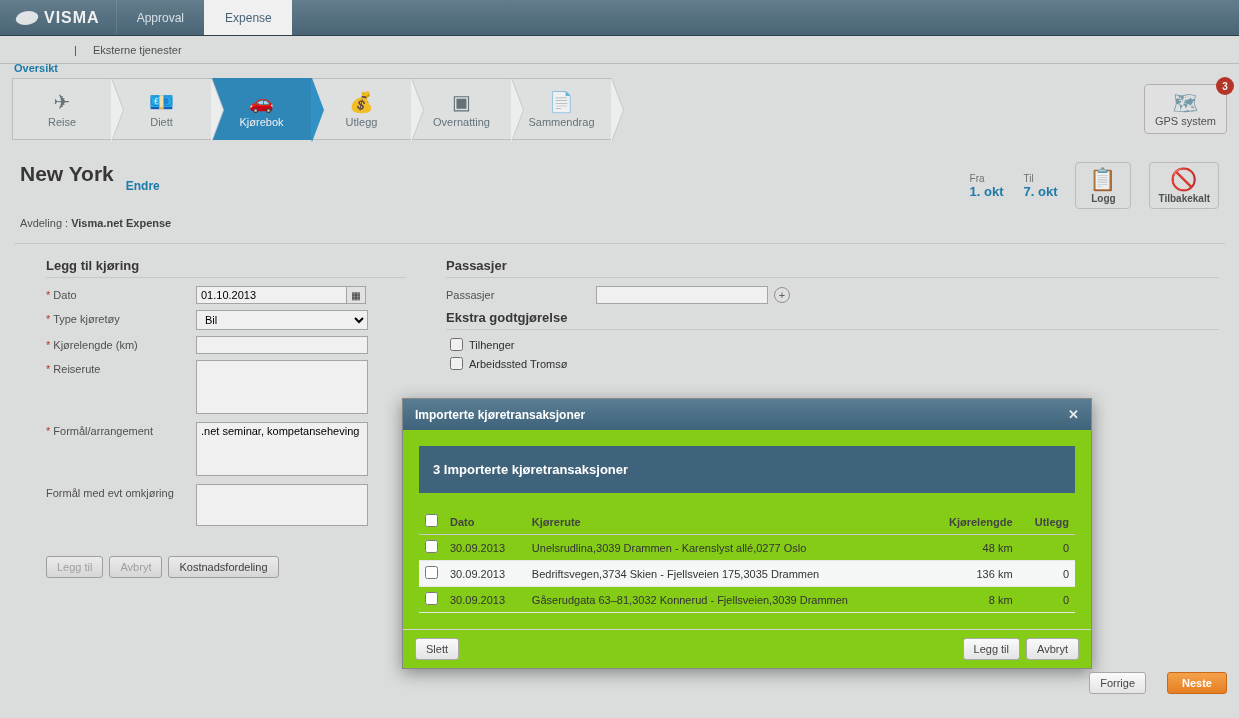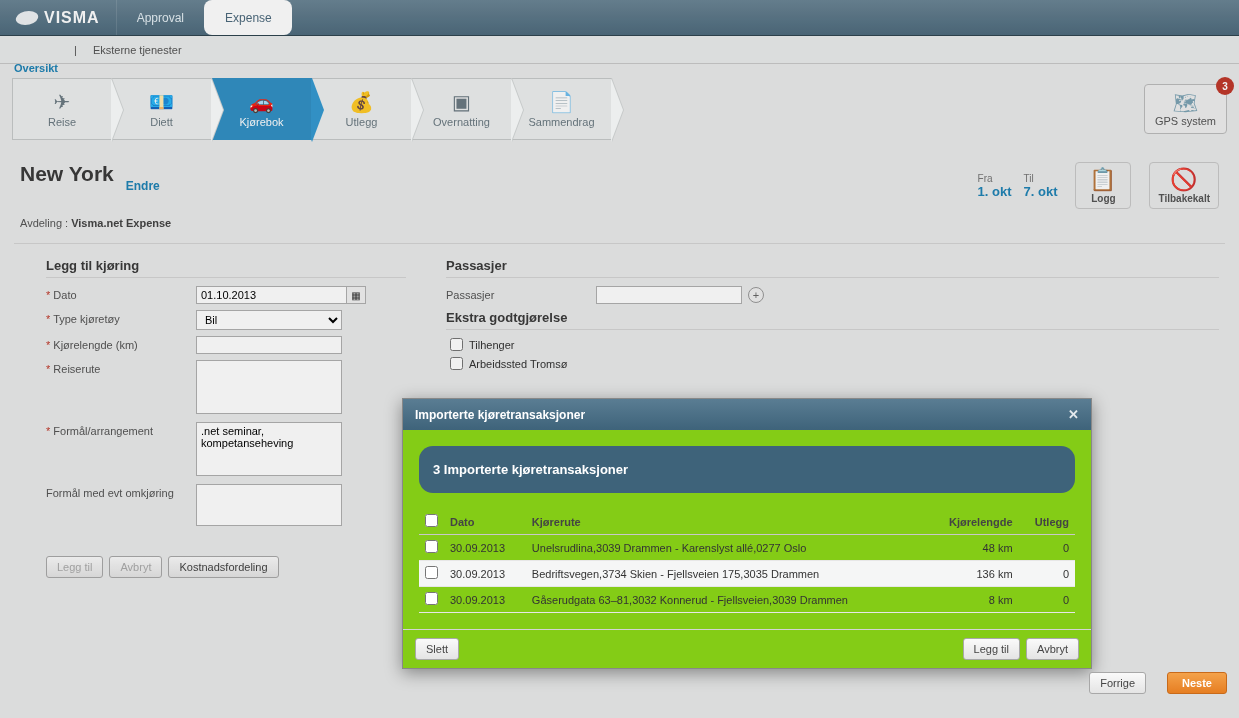--- a/index.html
+++ b/index.html
@@ -3,21 +3,21 @@
 <meta charset="utf-8">
 <style>
 * { box-sizing: border-box; margin: 0; padding: 0; }
 body { font-family: Verdana, Arial, sans-serif; font-size: 11px; background: #e9eaea; color: #333; width: 1239px; height: 718px; overflow: hidden; position: relative; }
 
 
 .topbar { height: 36px; background: linear-gradient(#6b8595, #4e6b7d); display: flex; align-items: stretch; border-bottom: 1px solid #2f444f; }
 .logo { display: flex; align-items: center; padding: 0 16px; color: #fff; font-weight: bold; font-size: 16px; letter-spacing: 1px; }
 .logo-swoosh { width: 22px; height: 14px; background: #fff; border-radius: 50%; margin-right: 6px; transform: skewX(-15deg); opacity: 0.9; }
 .top-tab { padding: 0 20px; display: flex; align-items: center; color: #e4eef3; font-size: 12px; cursor: pointer; border-left: 1px solid rgba(255,255,255,0.12); }
-.top-tab.active { background: #fff; color: #4d6a7d; border-radius: 8px; }
+.top-tab.active { background: #fff; color: #4d6a7d; border-radius: 0; }
 .subbar { height: 28px; background: #e9ebeb; border-bottom: 1px solid #c8c8c8; display: flex; align-items: center; padding: 0 14px; font-size: 11px; }
 .subbar a { color: #1f83b5; margin-right: 16px; cursor: pointer; font-weight: bold; margin-top: 36px; }
 .subbar span { color: #555; margin-right: 16px; cursor: pointer; }
 
 
 .workflow { display: flex; align-items: center; padding: 14px 12px 0; position: relative; }
 .step { position: relative; width: 100px; height: 62px; background: #eceeee; border: 1px solid #c6c9c9; display: flex; flex-direction: column; align-items: center; justify-content: center; margin-right: 0; cursor: pointer; }
 .step + .step { border-left: none; }
 .step .ico { font-size: 20px; color: #6b7a82; height: 24px; display: flex; align-items: center; }
 .step .lbl { font-size: 11px; color: #6b7a82; margin-top: 2px; }
@@ -31,21 +31,21 @@
 .gps-box { margin-left: auto; border: 1px solid #bcbcbc; background: #efefef; border-radius: 4px; padding: 6px 10px; text-align: center; position: relative; cursor: pointer; }
 .gps-box .ico { font-size: 20px; color: #7da3b4; }
 .gps-box .lbl { font-size: 11px; color: #555; }
 .gps-badge { position: absolute; top: -8px; right: -8px; width: 18px; height: 18px; border-radius: 50%; background: #c0392b; color: #fff; font-size: 10px; display: flex; align-items: center; justify-content: center; font-weight: bold; }
 
 
 .meta { display: flex; align-items: flex-start; padding: 22px 20px 8px; }
 .meta h1 { font-size: 21px; font-weight: bold; color: #3b3b3b; margin-right: 12px; }
 .meta .change { color: #1f83b5; font-size: 12px; font-weight: bold; cursor: pointer; align-self: center; }
 .meta-right { margin-left: auto; display: flex; align-items: center; gap: 18px; }
-.date-range { display: flex; gap: 12px; }
+.date-range { display: flex; gap: 20px; }
 .date-range .col { text-align: left; }
 .date-range .sm { font-size: 10px; color: #777; }
 .date-range .bg { font-size: 13px; font-weight: bold; color: #1f83b5; }
 .action-box { border: 1px solid #c8c8c8; border-radius: 4px; padding: 4px 8px; text-align: center; cursor: pointer; min-width: 56px; }
 .action-box .ico { font-size: 22px; }
 .action-box.green .ico { color: #27ae60; }
 .action-box.red .ico { color: #c0392b; }
 .action-box .lbl { font-size: 10px; color: #555; font-weight: bold; }
 .dept { padding: 0 20px 14px; font-size: 11px; color: #555; }
 .dept b { color: #444; font-weight: bold; }
@@ -53,41 +53,41 @@
 
 
 .form-area { display: flex; padding: 14px 20px; gap: 40px; margin-left: 26px; }
 .col-l { width: 360px; }
 .col-r { flex: 1; }
 .sect-head { font-size: 13px; font-weight: bold; color: #3b3b3b; margin-bottom: 8px; border-bottom: 1px solid #d4d4d4; padding-bottom: 4px; }
 .frow { display: flex; align-items: flex-start; margin-bottom: 6px; }
 .flbl { width: 150px; font-size: 11px; color: #555; padding-top: 3px; }
 .flbl.req::before { content: "* "; color: #c0392b; }
 .fin { flex: 1; }
-.fin input[type=text], .fin select, .fin textarea { width: 146px; border: 1px solid #b0b0b0; padding: 2px 4px; font-size: 11px; font-family: inherit; background: #fff; }
+.fin input[type=text], .fin select, .fin textarea { width: 172px; border: 1px solid #b0b0b0; padding: 2px 4px; font-size: 11px; font-family: inherit; background: #fff; }
 .fin .date-wrap { display: flex; }
 .fin .date-wrap input { width: 150px; border-right: none; }
 .fin .date-btn { width: 20px; border: 1px solid #b0b0b0; background: #f1f1f1; cursor: pointer; display: flex; align-items: center; justify-content: center; font-size: 10px; }
 .fin textarea { height: 54px; resize: none; }
 .fin textarea.tall { height: 42px; }
 .chkrow { display: flex; align-items: center; gap: 6px; margin-bottom: 6px; margin-left: 4px; }
 .chkrow input { width: 13px; height: 13px; }
 .pass-in { display: flex; align-items: center; gap: 6px; }
 .pass-in input { width: 150px; border: 1px solid #b0b0b0; padding: 2px 4px; font-size: 11px; }
 .pass-add { width: 16px; height: 16px; border: 1px solid #999; border-radius: 50%; background: #eee; display: flex; align-items: center; justify-content: center; font-size: 11px; cursor: pointer; color: #666; }
 .btns { display: flex; gap: 6px; margin-top: 28px; }
 .btn { border: 1px solid #a8a8a8; background: linear-gradient(#fafafa,#e4e4e4); padding: 4px 10px; font-size: 11px; border-radius: 3px; cursor: pointer; color: #444; }
 .btn:disabled { color: #aaa; cursor: default; }
 
 
 .modal { position: absolute; top: 398px; left: 402px; width: 690px; background: #84cc16; border: 1px solid #888; box-shadow: 0 4px 16px rgba(0,0,0,0.4); }
 .modal-head { background: linear-gradient(#5a7d93,#3e637a); color: #fff; padding: 8px 12px; font-size: 12px; font-weight: bold; display: flex; align-items: center; }
 .modal-head .close { margin-left: auto; cursor: pointer; font-size: 13px; opacity: 0.85; }
 .modal-body { padding: 16px; }
-.modal-banner { background: #3e637a; color: #fff; padding: 16px 14px; font-size: 13px; font-weight: bold; margin-bottom: 16px; border-radius: 14px; }
+.modal-banner { background: #3e637a; color: #fff; padding: 16px 14px; font-size: 13px; font-weight: bold; margin-bottom: 16px; }
 table.imp { width: 100%; border-collapse: collapse; font-size: 11px; }
 table.imp th { text-align: left; font-weight: bold; border-bottom: 1px solid #c8c8c8; padding: 5px 6px; color: #444; }
 table.imp th.r { text-align: right; }
 table.imp td { border-bottom: 1px solid #e7e7e7; padding: 5px 6px; }
 table.imp td.r { text-align: right; }
 table.imp tr:nth-child(even) td { background: #f5f6f6; }
 .modal-foot { border-top: 1px solid #d4d4d4; padding: 8px 12px; display: flex; }
 .modal-foot .spacer { flex: 1; }
 
 

